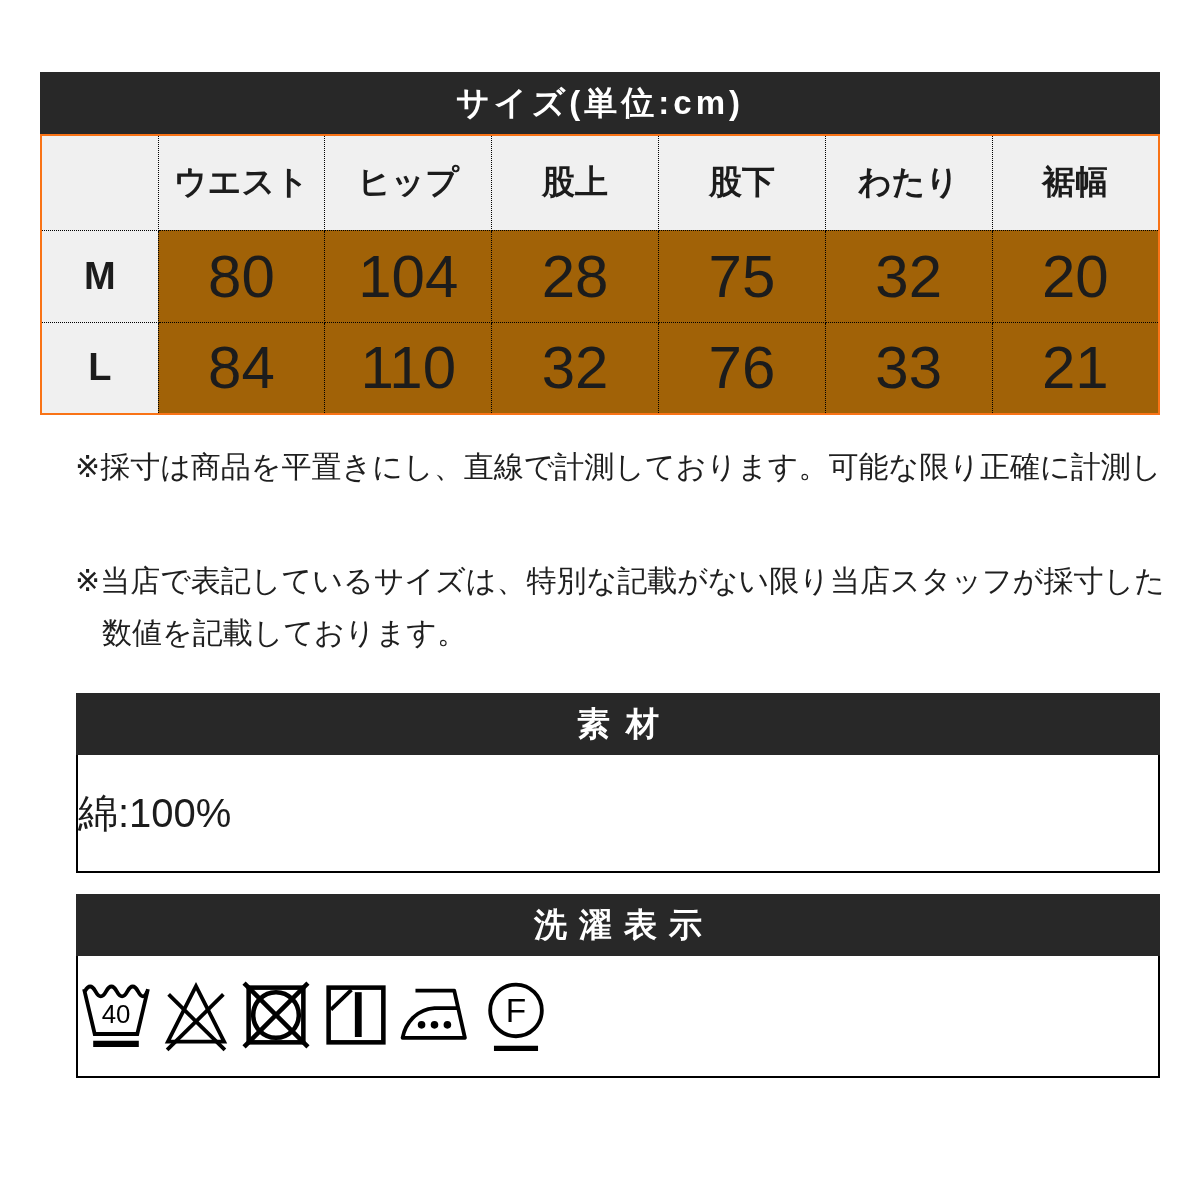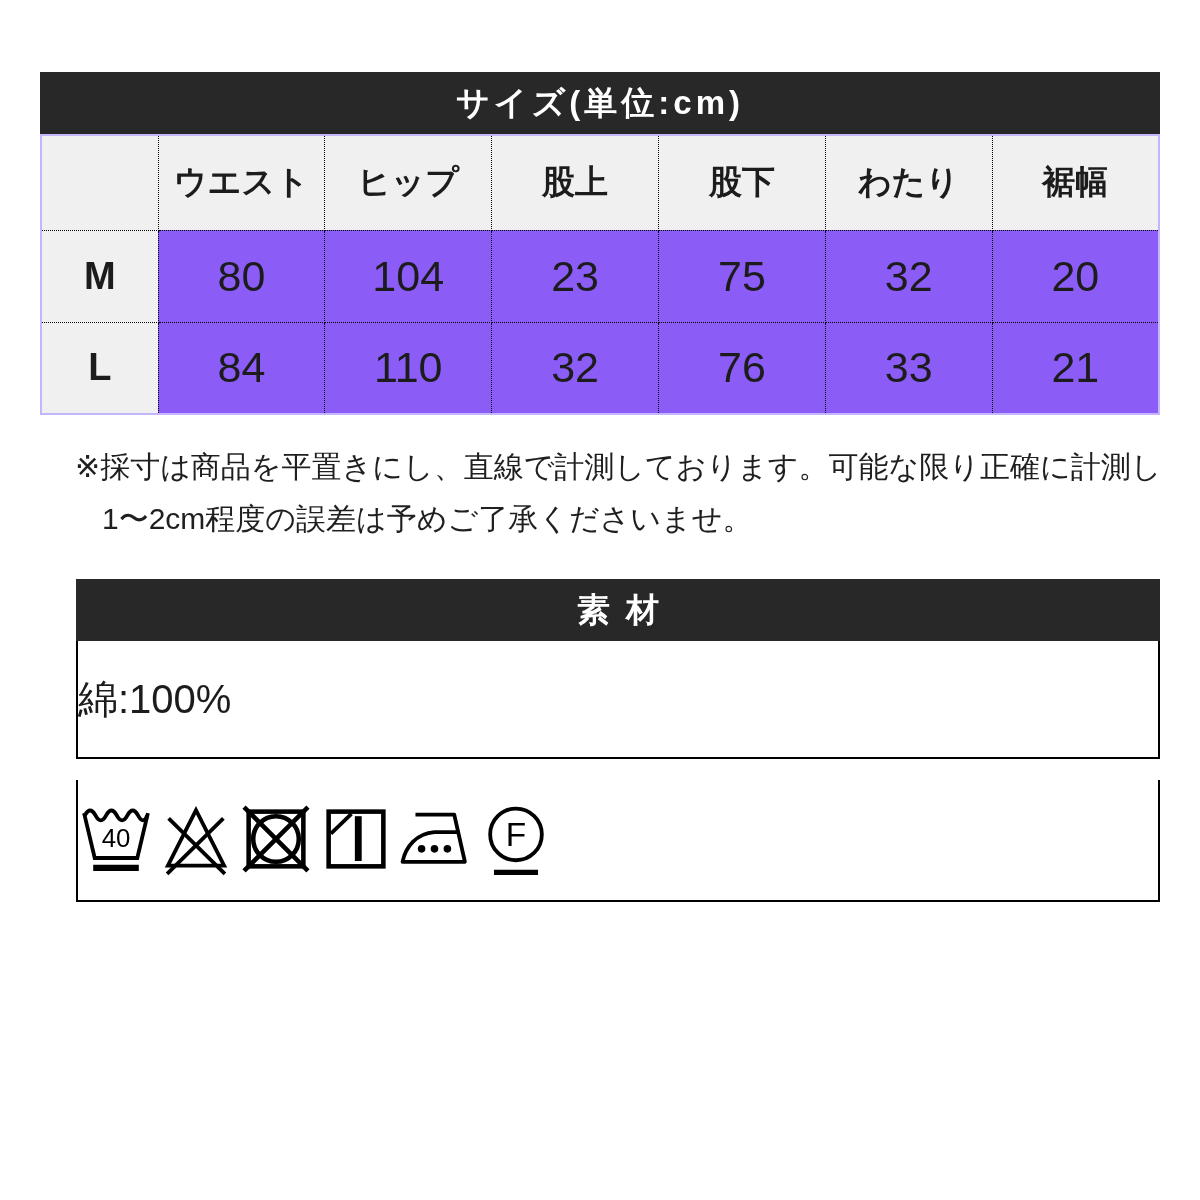--- a/index.html
+++ b/index.html
@@ -16,29 +16,29 @@
     display:flex; align-items:center; justify-content:center;
     font-weight:bold; font-size:33px;
   }
   .bar.size-bar  { letter-spacing:4px; }
   .bar.material-bar { letter-spacing:16px; padding-left:16px; }
   .bar.wash-bar  { letter-spacing:12px; padding-left:12px; }
 
   
   table.size-table {
     width:100%; border-collapse:collapse; table-layout:fixed;
-    border:2px solid #c4b5fd; background:#8b5cf6;
+    border:2px solid #f97316; background:#a16207;
   }
   .size-table th, .size-table td {
     border:1px dotted #000; text-align:center; vertical-align:middle;
   }
   .size-table thead th {
     background:#f0f0f0; height:95px; font-size:33px; font-weight:bold; color:#1c1c1c;
   }
-  .size-table tbody td { height:92px; font-size:43px; font-weight:normal; }
+  .size-table tbody td { height:92px; font-size:60px; font-weight:normal; }
   .size-table td.size-label {
     background:#f0f0f0; font-weight:bold; font-size:38px;
   }
   col.label-col { width:117px; }
 
   
   .notes { padding-left:35px; }
   .note { margin-top:26px; font-size:30px; color:#1f1f1f; }
   .note.second { margin-top:62px; }
   .note .line { line-height:52px; padding-left:27px; white-space:nowrap; }
@@ -87,55 +87,61 @@
           <th>股下</th>
           <th>わたり</th>
           <th>裾幅</th>
         </tr>
       </thead>
       <tbody>
         <tr>
           <td class="size-label">M</td>
           <td>80</td>
           <td>104</td>
-          <td>23</td>
+          <td>28</td>
           <td>75</td>
           <td>32</td>
           <td>20</td>
         </tr>
         <tr>
           <td class="size-label">L</td>
           <td>84</td>
           <td>110</td>
           <td>32</td>
           <td>76</td>
           <td>33</td>
           <td>21</td>
         </tr>
       </tbody>
     </table>
   </section>
 
   <div class="notes">
     <div class="note first">
       <div class="line first">※採寸は商品を平置きにし、直線で計測しております。可能な限り正確に計測し</div>
-      <div class="line">1〜2cm程度の誤差は予めご了承くださいませ。</div>
+    </div>
+    <div class="note second">
+      <div class="line first">※当店で表記しているサイズは、特別な記載がない限り当店スタッフが採寸した</div>
+      <div class="line">数値を記載しております。</div>
     </div>
   </div>
 
   <section class="boxed" style="margin-top:34px;">
     <div class="bar material-bar">
       <span>素材</span>
     </div>
     <div class="box-body material-body">
       <span>綿:100%</span>
     </div>
   </section>
 
   <section class="boxed" style="margin-top:21px;">
+    <div class="bar wash-bar">
+      <span>洗濯表示</span>
+    </div>
     <div class="box-body wash-body">
 
       <svg class="care-icon" viewBox="0 0 100 108">
         <path d="M9,21 q7,-13 14,0 q7,13 14,0 q7,-13 14,0 q7,13 14,0 q7,-13 14,0 q7,13 12,0" fill="none" stroke="#000" stroke-width="5"></path>
         <path d="M8,18 L22,77 L78,77 L92,18" fill="none" stroke="#000" stroke-width="5" stroke-linejoin="miter"></path>
         <text x="50" y="62" font-size="34" text-anchor="middle">40</text>
         <line x1="20" y1="90" x2="80" y2="90" stroke="#000" stroke-width="8"></line>
       </svg>
 
       <svg class="care-icon" viewBox="0 0 100 108">

